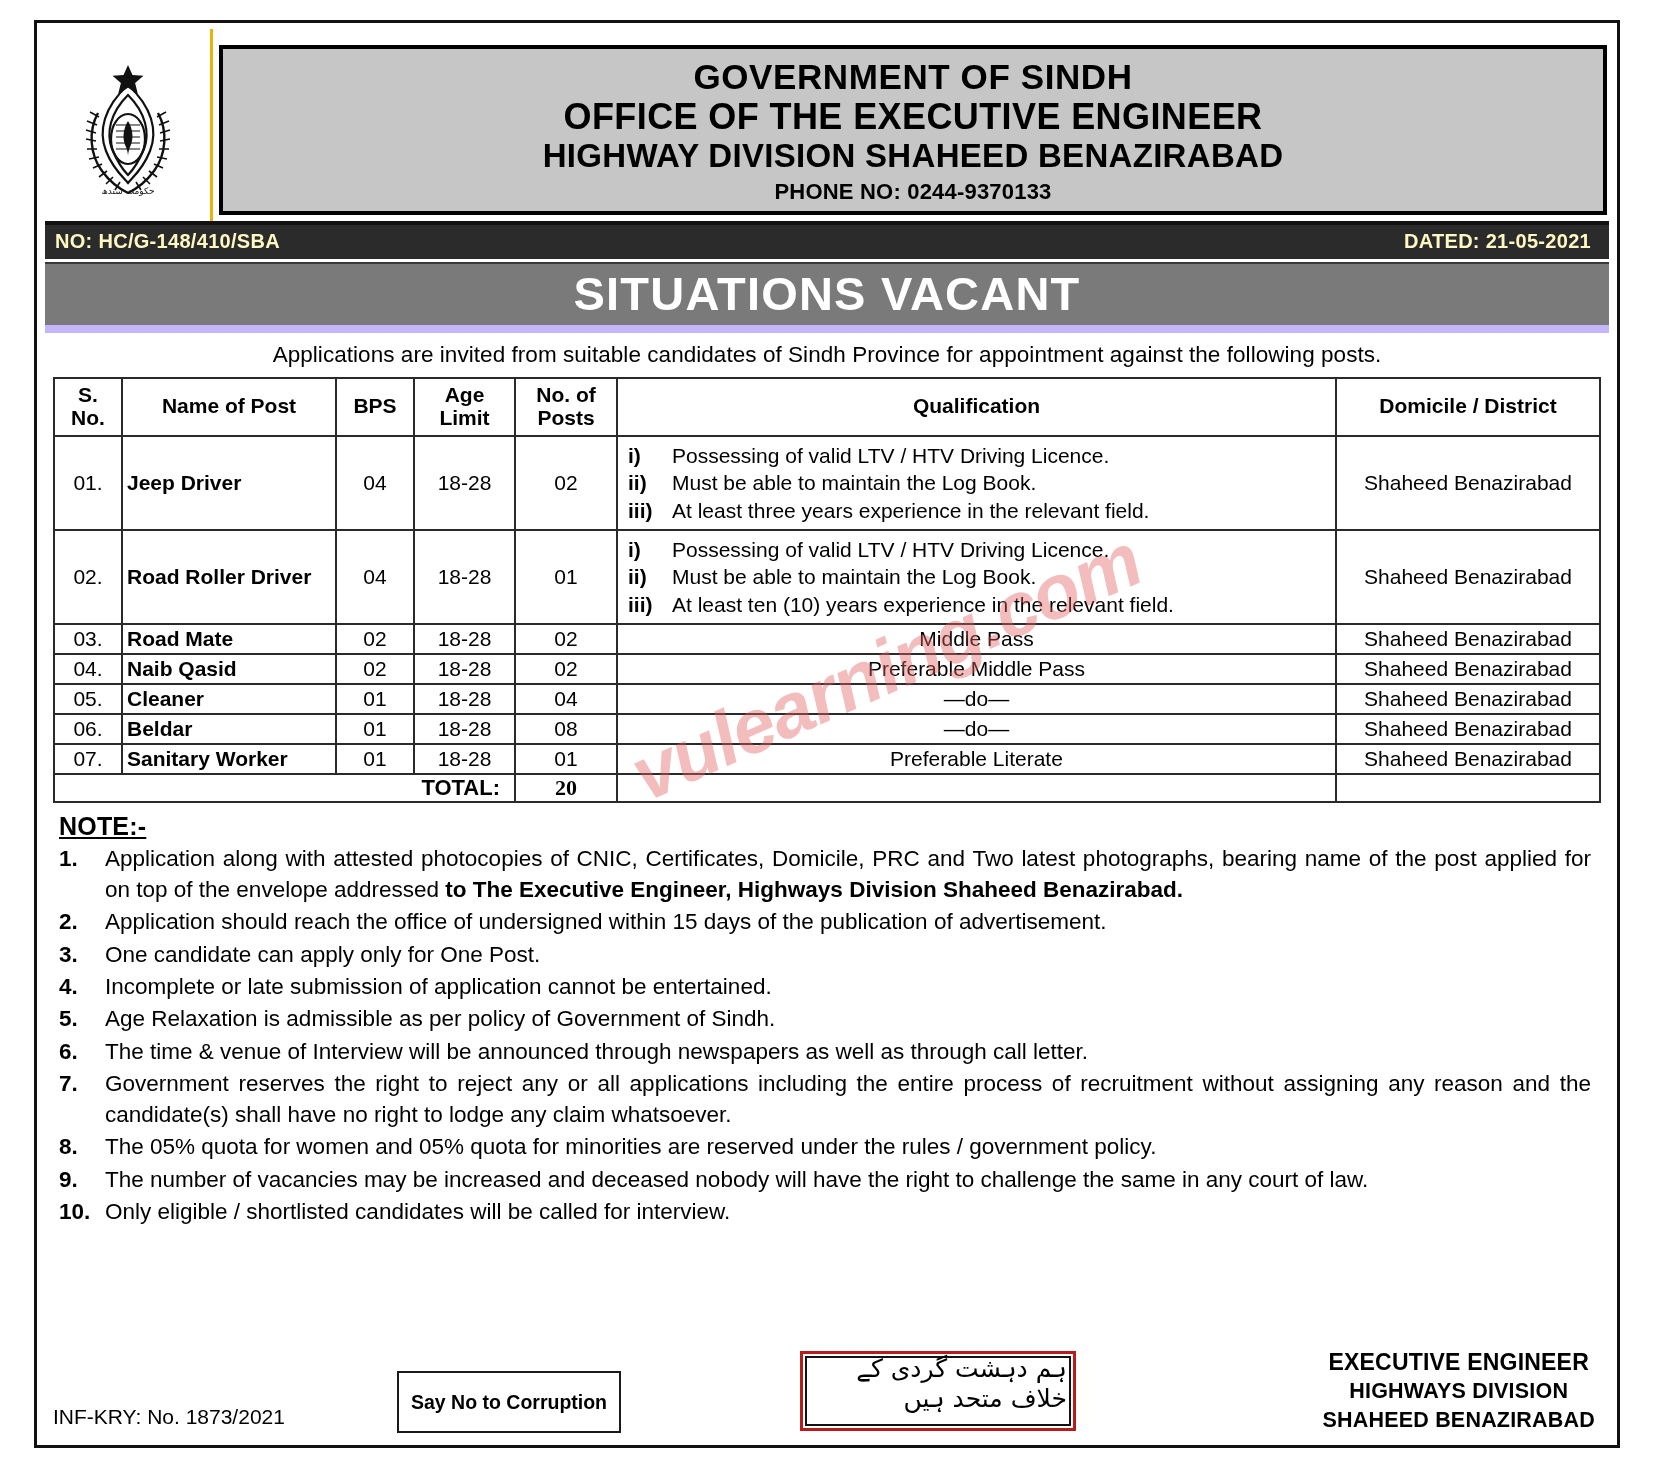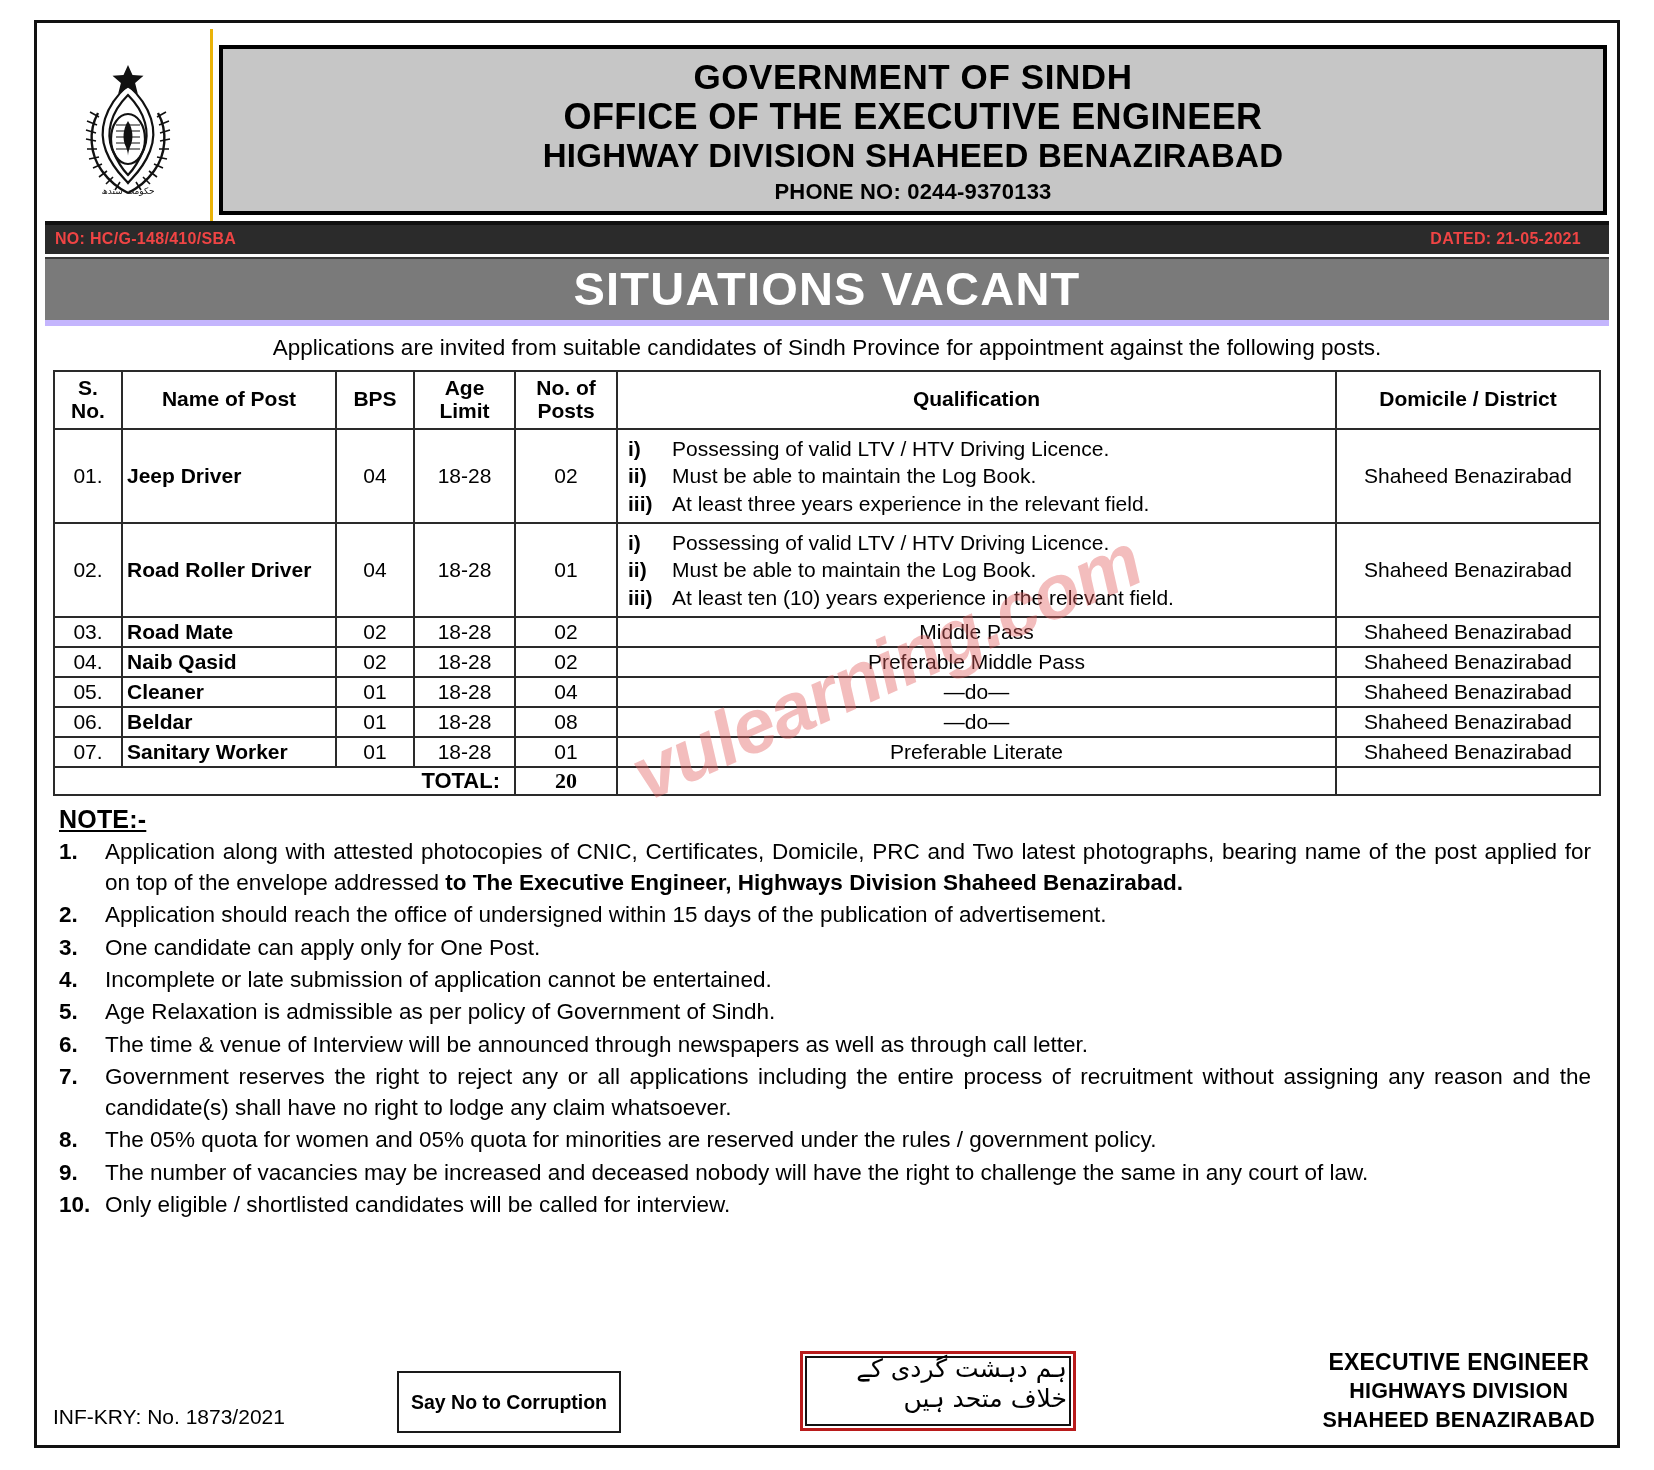--- a/index.html
+++ b/index.html
@@ -81,36 +81,36 @@
   .t-phone {
     font-size: 22px;
     font-weight: bold;
     margin-top: 4px;
     letter-spacing: 0.2px;
   }
 
   
   .nodate-bar {
     background: #2b2b2b;
-    color: #ef4444;
+    color: #fef9c3;
     display: flex;
     justify-content: space-between;
     align-items: center;
-    padding: 5px 28px 6px 10px;
-    font-size: 16px;
+    padding: 5px 18px 6px 10px;
+    font-size: 20px;
     font-weight: bold;
     letter-spacing: 0.3px;
     border-bottom: 3px solid #fff;
   }
 
   
   .sv-band {
     background: #7a7a7a;
     border-top: 2px solid #3a3a3a;
-    border-bottom: 6px solid #c4b5fd;
+    border-bottom: 8px solid #c4b5fd;
     text-align: center;
     padding: 6px 0 8px 0;
   }
   .sv-text {
     color: #ffffff;
     font-size: 47px;
     font-weight: bold;
     letter-spacing: 1.2px;
     line-height: 1.0;
   }

